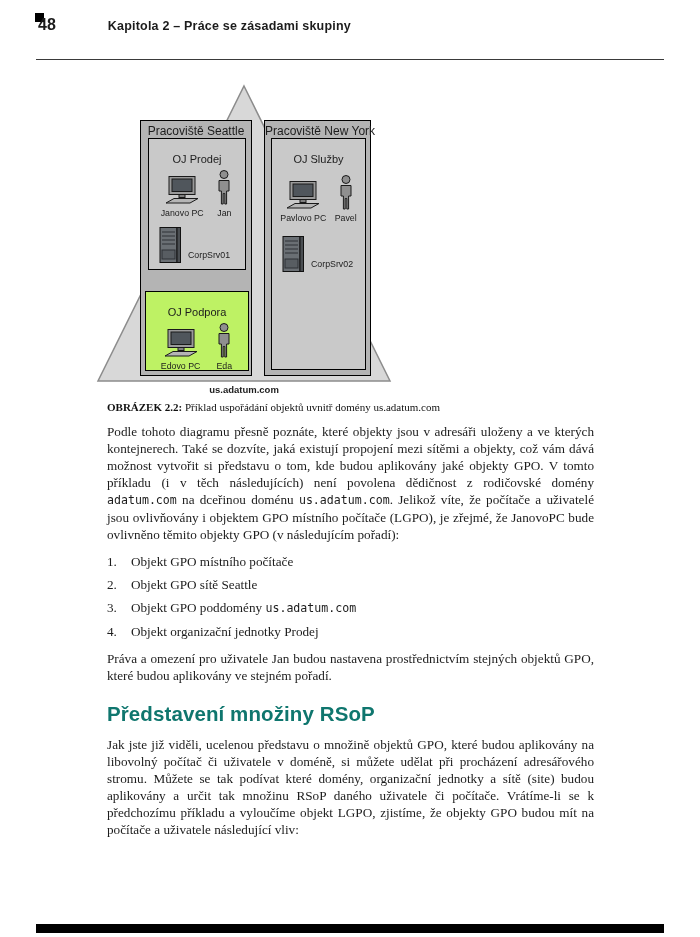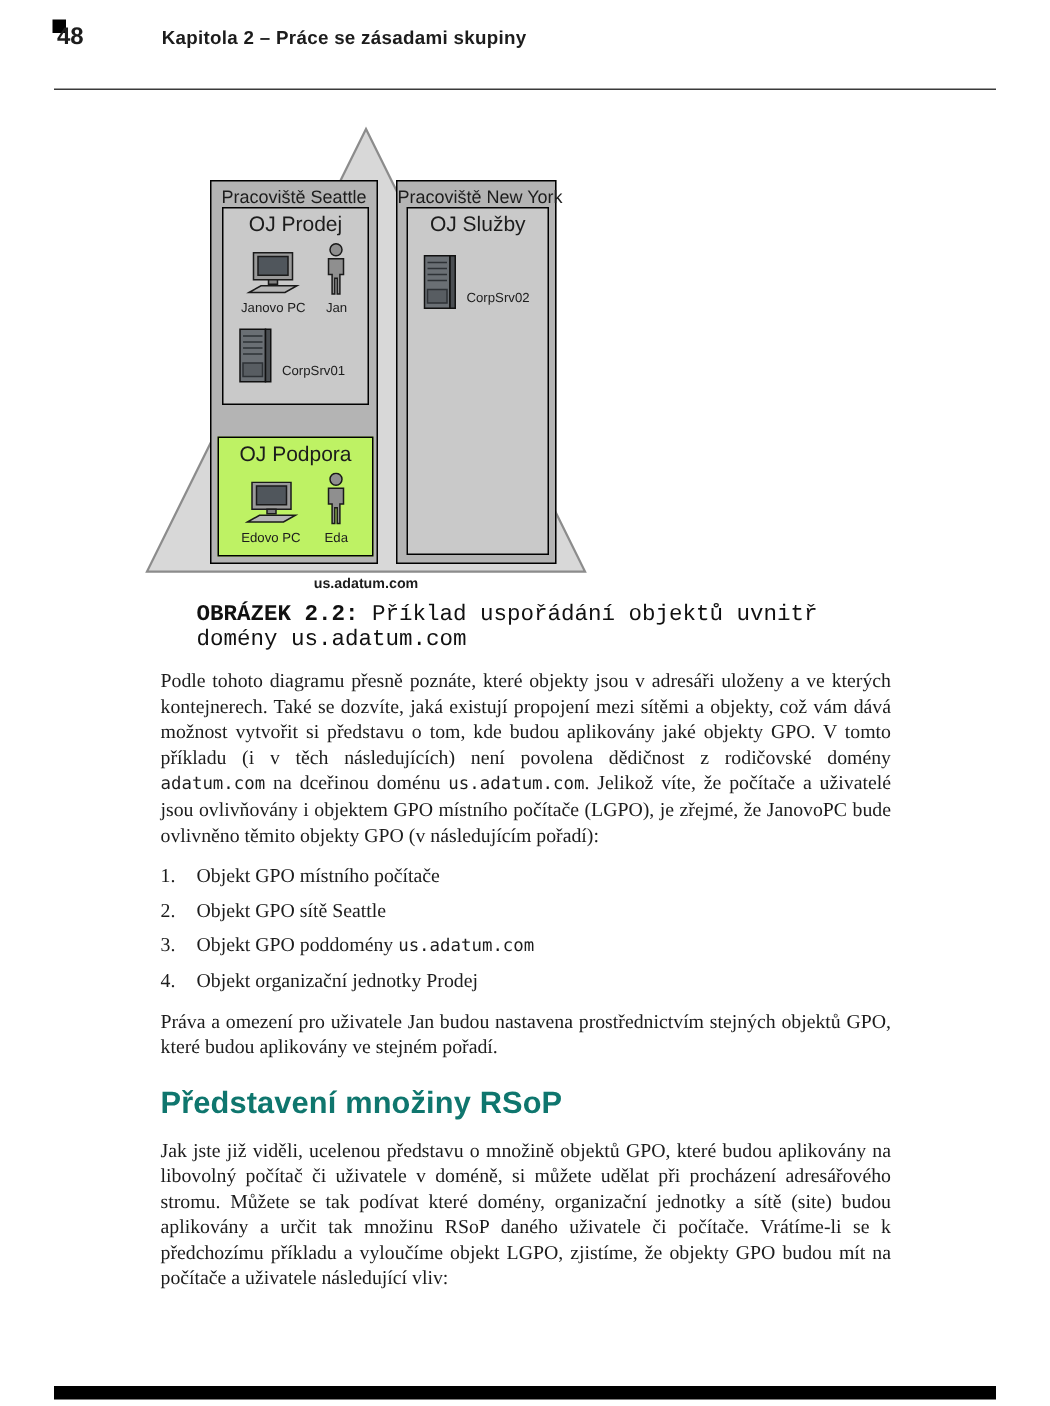--- a/index.html
+++ b/index.html
@@ -18,35 +18,35 @@
   .header-rule { position:absolute; left:36px; top:59px; width:628px; height:0; border:none; border-top:1.6px solid #3a3a3a; }
 
   
   .diagram { position:absolute; left:0; top:84px; width:700px; height:314px; }
   .triangle-svg { position:absolute; left:96px; top:0; }
   .panel { position:absolute; background:#b4b4b4; border:1px solid #000; }
   .panel-left  { left:140px; top:36px; width:112px; height:256px; }
   .panel-right { left:264px; top:36px; width:107px; height:256px; }
   .panel-title { font-family:"Liberation Sans",sans-serif; font-size:12px; text-align:center; padding-top:3px; white-space:nowrap; }
   .group { position:absolute; background:#c9c9c9; border:1px solid #000; }
-  .group-title { font-family:"Liberation Sans",sans-serif; font-size:14px; text-align:center; padding-top:2px; }
+  .group-title { font-family:"Liberation Sans",sans-serif; font-size:11px; text-align:center; padding-top:14px; }
   .group-prodej  { left:7px;  top:17px;  width:98px;  height:132px; }
   .group-podpora { left:4px;  top:170px; width:104px; height:80px; background:#bef264; }
   .group-sluzby  { left:6px;  top:17px;  width:95px;  height:232px; }
   .pair-row { display:flex; justify-content:space-evenly; align-items:flex-end; margin-top:5px; }
   .icon-stack { display:flex; flex-direction:column; align-items:center; }
   .icon-label { font-family:"Liberation Sans",sans-serif; font-size:8.8px; margin-top:2px; white-space:nowrap; }
   .server-row { display:flex; align-items:flex-end; gap:5px; margin:8px 0 0 8px; }
   .server-row .icon-label { margin-bottom:4px; }
   .domain-label { position:absolute; left:96px; top:300px; width:296px; text-align:center;
                   font-family:"Liberation Sans",sans-serif; font-weight:bold; font-size:9.5px; }
 
   
   .text-col { position:absolute; left:107px; top:401px; width:487px; }
-  .caption { font-family:Liberation Mono, monospace; font-size:15px; margin-bottom:10px; color:#111;margin-left:24px; }
+  .caption { font-family:Liberation Serif, serif; font-size:11px; margin-bottom:10px; color:#111; }
   .caption-label { font-weight:bold; }
   .par { font-size:13.2px; line-height:17px; text-align:justify; }
   .code { font-family:"DejaVu Sans Mono",monospace; font-size:11.6px; }
   .num-list { margin-top:10px; }
   .list-item { display:flex; line-height:17px; font-size:13.2px; margin-bottom:6px; }
   .li-num { width:24px; flex:0 0 24px; }
   .section-heading { font-family:"Liberation Sans",sans-serif; font-weight:bold; font-size:20.5px;
                      margin-top:16px; margin-bottom:10px; letter-spacing:0.1px; color:#0f766e; }
   .par + .section-heading { margin-top:18px; }
   .mt { margin-top:10px; }
@@ -135,20 +135,38 @@
       </div>
     </div>
 
     <div class="panel panel-right">
       <div class="panel-title">Pracoviště New York</div>
 
       <div class="group group-sluzby">
         <div class="group-title">OJ Služby</div>
 
 
+        <div class="pair-row" style="margin-top:10px;">
+          <div class="icon-stack">
+            <svg width="36" height="30" viewBox="0 0 36 30">
+              <rect x="5" y="0.5" width="26" height="18" fill="#9a9a9a" stroke="#1a1a1a"></rect>
+              <rect x="8" y="3" width="20" height="12.5" fill="#50565c" stroke="#1a1a1a"></rect>
+              <rect x="15" y="18.5" width="6" height="3" fill="#808080" stroke="#1a1a1a"></rect>
+              <path d="M2 27 L10 22.5 L34 22.5 L26 27 Z" fill="#b5b5b5" stroke="#1a1a1a"></path>
+            </svg>
+            <span class="icon-label">Pavlovo PC</span>
+          </div>
+          <div class="icon-stack">
+            <svg width="18" height="36" viewBox="0 0 18 36">
+              <circle cx="9" cy="4.5" r="4" fill="#8f8f8f" stroke="#1a1a1a"></circle>
+              <path d="M4 10.5 L14 10.5 L14 21 L11.6 21 L11.6 34 L9.8 34 L9.8 23.5 L8.2 23.5 L8.2 34 L6.4 34 L6.4 21 L4 21 Z" fill="#8f8f8f" stroke="#1a1a1a"></path>
+            </svg>
+            <span class="icon-label">Pavel</span>
+          </div>
+        </div>
 
         <div class="server-row" style="margin-top:12px;">
           <svg width="26" height="38" viewBox="0 0 26 38">
             <rect x="3" y="1.5" width="17" height="35" fill="#6a6f74" stroke="#111"></rect>
             <rect x="20" y="1.5" width="3.5" height="35" fill="#4a4e52" stroke="#111"></rect>
             <g stroke="#2e3236" stroke-width="1">
               <line x1="5" y1="6" x2="18" y2="6"></line>
                 <line x1="5" y1="10" x2="18" y2="10"></line>
               <line x1="5" y1="14" x2="18" y2="14"></line>
                 <line x1="5" y1="18" x2="18" y2="18"></line>

